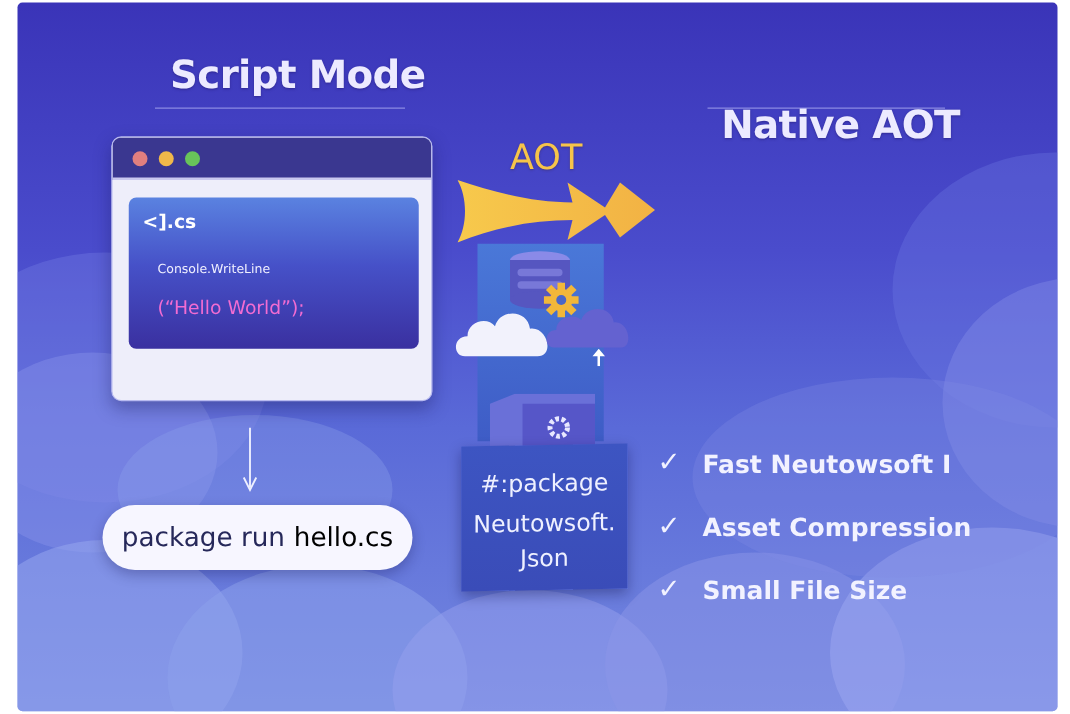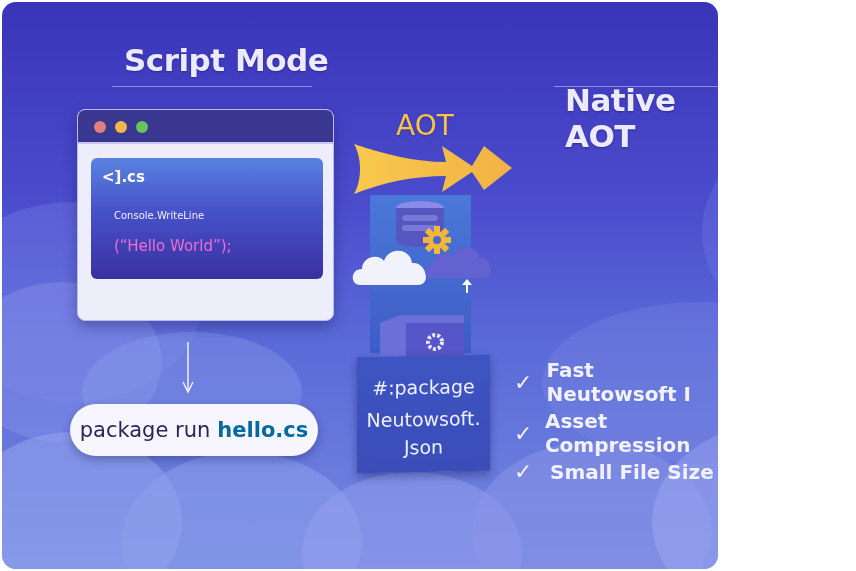--- a/index.html
+++ b/index.html
@@ -1,20 +1,20 @@
 <!DOCTYPE html>
 <html><head>
   <meta charset="utf-8">
   <style>
     * { box-sizing: border-box; margin: 0; padding: 0; }
     html, body { width: 856px; height: 571px; background: #fff; overflow: hidden; }
     body { font-family: "DejaVu Sans", sans-serif; }
     .frame {
-      position: absolute; left: 2px; top: 2px; width: 716px; height: 567px;
-      border-radius: 14px; overflow: hidden;
+      position: absolute; left: 14px; top: 2px; width: 832px; height: 567px;
+      border-radius: 4px; overflow: hidden;
       background: linear-gradient(180deg, #3a34b8 0%, #4a4ccc 35%, #5a6ad8 60%, #7488e0 100%);
     }
     .cloud { position: absolute; border-radius: 50%; }
     .title {
       position: absolute; color: #eceaff; font-weight: bold; font-size: 31px;
       font-family: "DejaVu Sans", sans-serif; letter-spacing: -0.5px;
       text-shadow: 0 1px 2px rgba(30,20,100,0.5);
     }
     .title-rule { position: absolute; height: 1px; background: rgba(200,200,255,0.55); }
 
@@ -60,21 +60,21 @@
       background: linear-gradient(180deg,#3d55c2,#3a4cb8); transform: skewY(-1deg);
       box-shadow: 0 4px 10px rgba(10,10,60,0.35);
     }
     .pkg span { position: absolute; left: 0; width: 133px; text-align: center; color: #eef0ff; font-size: 19px; }
 
     .pill {
       position: absolute; left: 68px; top: 402px; width: 248px; height: 52px; border-radius: 26px;
       background: #f7f6ff; box-shadow: 0 4px 10px rgba(20,20,80,0.3);
       display: flex; align-items: center; justify-content: center; font-size: 21px; color: #26285a;
     }
-    .pill b { font-weight: bold; margin-left: 7px; color: #0369a1; }
+    .pill b { font-weight: normal; margin-left: 7px; color: #000000; }
 
     .feat { position: absolute; left: 512px; color: #f2f2ff; font-size: 20px; font-weight: bold; display: flex; align-items: center; }
     .feat .chk { width: 26px; margin-right: 10px; font-size: 22px; }
   </style>
 </head>
 <body>
 
 <div class="frame">
 
   <div>

